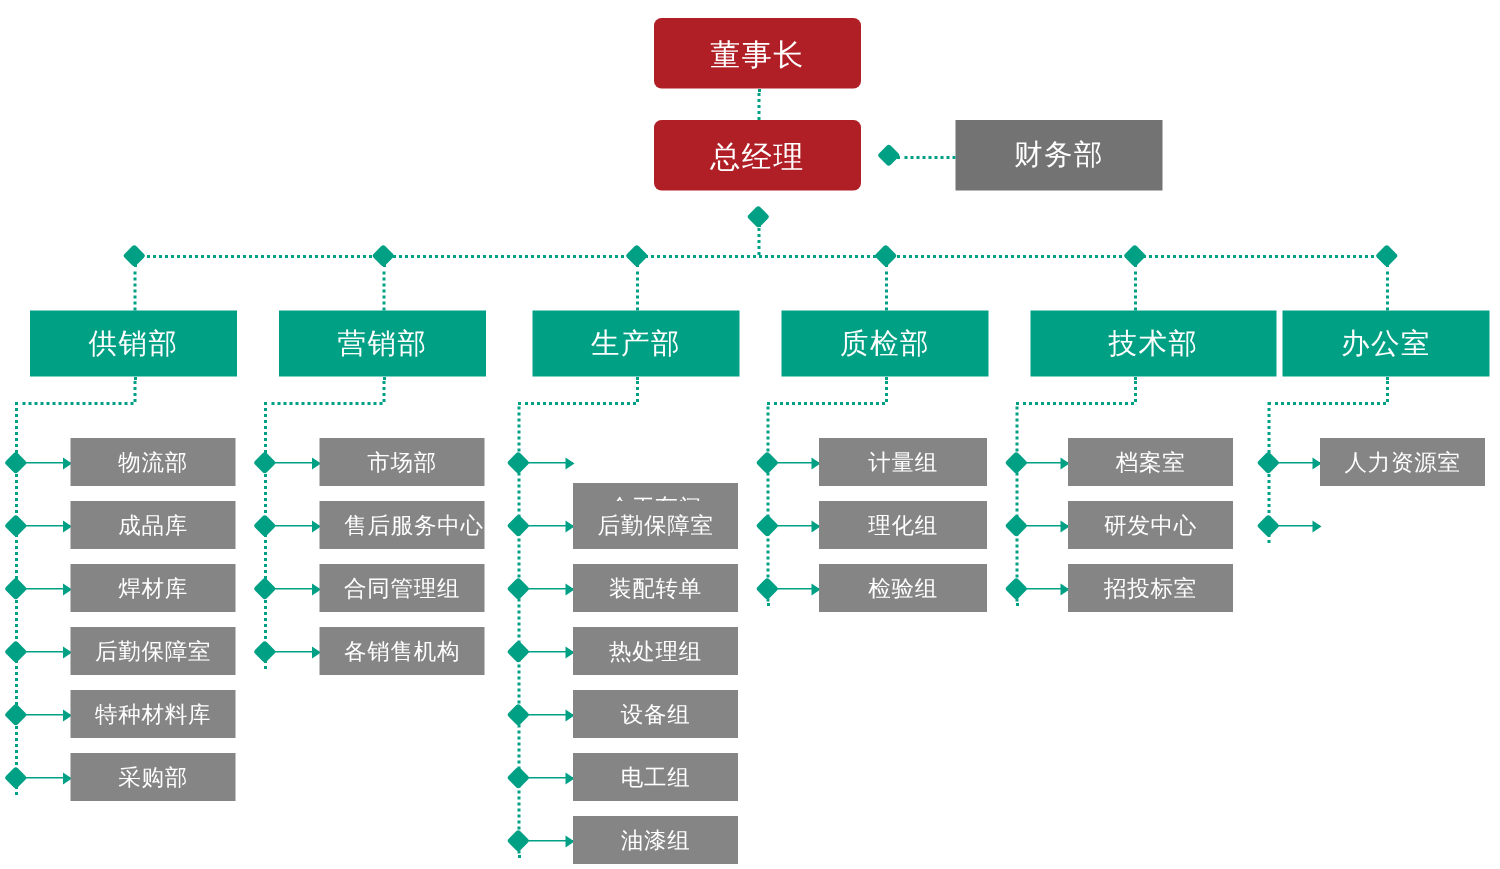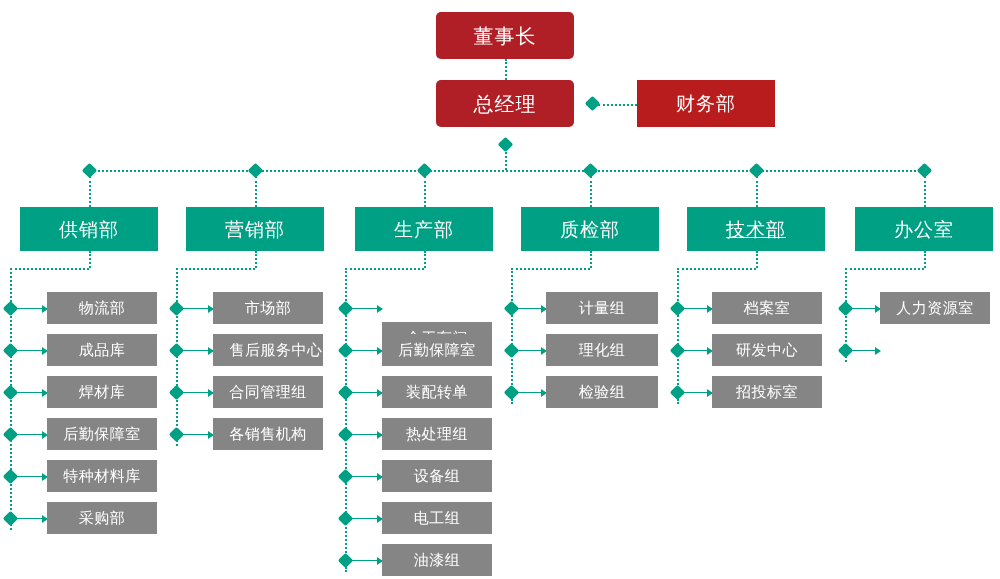--- a/index.html
+++ b/index.html
@@ -34,21 +34,21 @@
     border-radius: 5px;
     font-size: 20px;
     letter-spacing: 1px;
   }
   .node-dept {
     background: #00a085;
     font-size: 19px;
     letter-spacing: 1px;
   }
   .node-finance {
-    background: #b91c1c;
+    background: #737373;
     font-size: 19px;
     letter-spacing: 1px;
   }
   .node-sub {
     background: #858585;
     font-size: 15px;
     letter-spacing: 0.5px;
   }
   
   .conn {
@@ -179,21 +179,21 @@
     <div class="arrow-right" style="left: 517px; top: 308px; width: 29px; height: 0px;"></div>
     <div class="node node-sub" style="left: 546px; top: 292px; width: 112px; height: 32px;">计量组</div>
     <div class="diamond" style="left: 505.5px; top: 344.5px;"></div>
     <div class="arrow-right" style="left: 517px; top: 350px; width: 29px; height: 0px;"></div>
     <div class="node node-sub" style="left: 546px; top: 334px; width: 112px; height: 32px;">理化组</div>
     <div class="diamond" style="left: 505.5px; top: 386.5px;"></div>
     <div class="arrow-right" style="left: 517px; top: 392px; width: 29px; height: 0px;"></div>
     <div class="node node-sub" style="left: 546px; top: 376px; width: 112px; height: 32px;">检验组</div>
     <div class="diamond" style="left: 750.5px; top: 164.5px;"></div>
     <div class="conn dot-v" style="left: 756px; top: 176px; width: 0px; height: 31px;"></div>
-    <div class="node node-dept" style="left: 687px; top: 207px; width: 138px; height: 44px; text-decoration: underline;">技术部</div>
+    <div class="node node-dept" style="left: 687px; top: 207px; width: 164px; height: 44px;">技术部</div>
     <div class="conn dot-v" style="left: 756px; top: 251px; width: 0px; height: 17px;"></div>
     <div class="conn dot-h" style="left: 677px; top: 268px; width: 79px; height: 0px;"></div>
     <div class="conn dot-v" style="left: 677px; top: 268px; width: 0px; height: 136px;"></div>
     <div class="diamond" style="left: 671.5px; top: 302.5px;"></div>
     <div class="arrow-right" style="left: 683px; top: 308px; width: 29px; height: 0px;"></div>
     <div class="node node-sub" style="left: 712px; top: 292px; width: 110px; height: 32px;">档案室</div>
     <div class="diamond" style="left: 671.5px; top: 344.5px;"></div>
     <div class="arrow-right" style="left: 683px; top: 350px; width: 29px; height: 0px;"></div>
     <div class="node node-sub" style="left: 712px; top: 334px; width: 110px; height: 32px;">研发中心</div>
     <div class="diamond" style="left: 671.5px; top: 386.5px;"></div>

